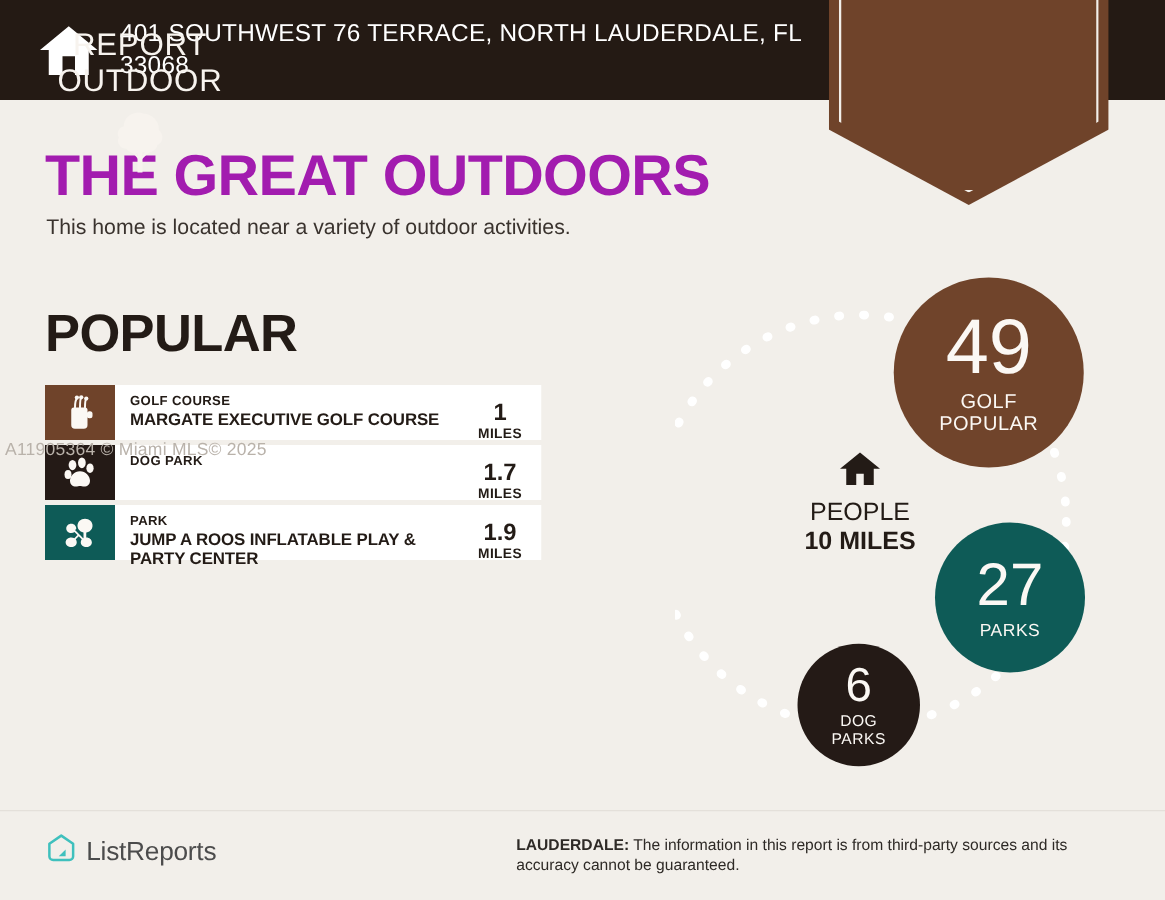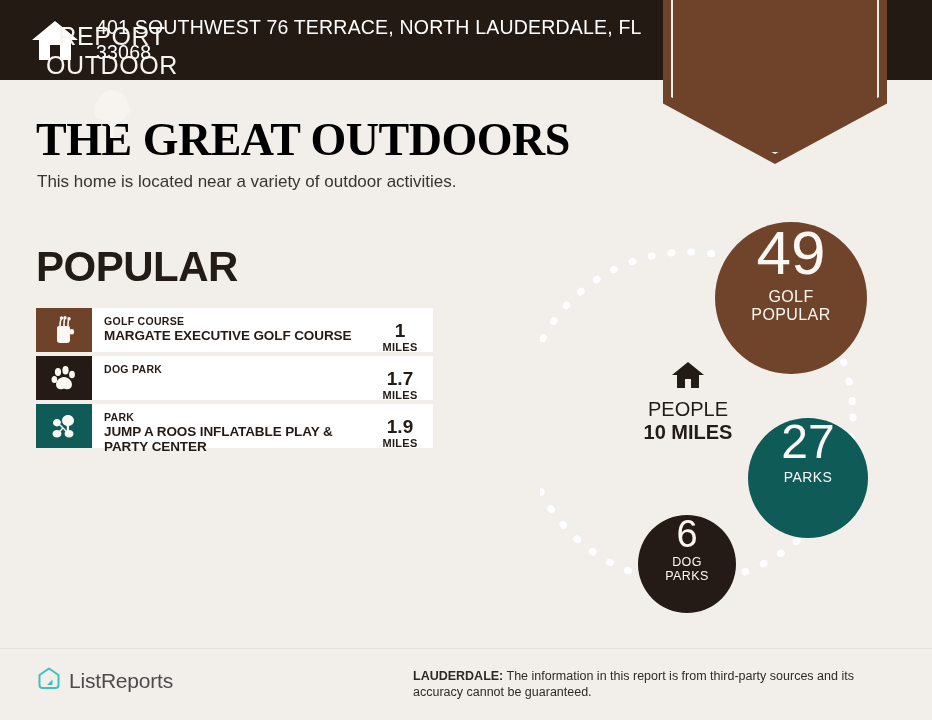--- a/index.html
+++ b/index.html
@@ -38,21 +38,21 @@
   }
   .badge-title {
     position: absolute; left: 0; top: 22px; width: 224px; text-align: center;
     color: #f7f3ee; font-size: 25px; line-height: 29px; letter-spacing: .6px;
   }
   .badge-tree { position: absolute; left: 92px; top: 88px; width: 40px; height: 52px; }
 
   
   .title {
     position: absolute; left: 36px; top: 113px;
-    font-size: 46px; font-weight: bold; color: #000000; letter-spacing: -.5px; font-family: Liberation Serif, serif;
+    font-size: 46px; font-weight: bold; color: #a21caf; letter-spacing: -.5px;
   }
   .subtitle {
     position: absolute; left: 37px; top: 172px;
     font-size: 17px; color: #3a332e;
   }
   .popular-head {
     position: absolute; left: 36px; top: 243px;
     font-size: 42px; font-weight: bold; color: #231b16; letter-spacing: -.5px;
   }
 
@@ -69,21 +69,21 @@
   .pname { font-size: 13.5px; font-weight: bold; color: #231b16; line-height: 15px; letter-spacing: -.1px; }
   .pdist { width: 66px; flex: 0 0 66px; text-align: center; padding-top: 12px; }
   .pnum { font-size: 19px; font-weight: bold; color: #231b16; line-height: 21px; }
   .pmi { font-size: 11px; font-weight: bold; color: #231b16; letter-spacing: .3px; }
 
   
   .cluster { position: absolute; left: 540px; top: 205px; width: 392px; height: 420px; }
   .dots { position: absolute; left: 0; top: 0; width: 392px; height: 420px; }
   .circle {
     position: absolute; border-radius: 50%; display: flex; flex-direction: column;
-    align-items: center; justify-content: flex-start; color: #fbf8f4; text-align: center;
+    align-items: center; justify-content: center; color: #fbf8f4; text-align: center;
   }
   .c-num { line-height: 1; font-weight: 400; }
   .c-lbl { font-weight: 400; letter-spacing: .4px; }
 
   .c-golf { left: 175px; top: 17px; width: 152px; height: 152px; background: #70442b; }
   .c-golf .c-num { font-size: 62px; margin-bottom: 4px; }
   .c-golf .c-lbl { font-size: 16px; line-height: 18px; }
 
   .c-parks { left: 208px; top: 213px; width: 120px; height: 120px; background: #0e5b57; }
   .c-parks .c-num { font-size: 48px; margin-bottom: 3px; }
@@ -204,20 +204,21 @@
         <div class="pname">JUMP A ROOS INFLATABLE PLAY &amp; PARTY CENTER</div>
       </div>
       <div class="pdist">
         <div class="pnum">1.9</div>
         <div class="pmi">MILES</div>
       </div>
     </div>
 
   </div>
 
+  <div class="watermark">A11905364 © Miami MLS© 2025</div>
 
   <div class="cluster">
     <svg class="dots" viewBox="0 0 392 420" xmlns="http://www.w3.org/2000/svg">
       <circle cx="148" cy="212" r="165" fill="none" stroke="#ffffff" stroke-width="7" stroke-linecap="round" stroke-dasharray="1 19"></circle>
     </svg>
 
     <div class="center-mark">
       <span>
         <svg viewBox="0 0 34 30" xmlns="http://www.w3.org/2000/svg">
           <path d="M17 2 L33 15 L28 15 L28 28 L20 28 L20 19 L14 19 L14 28 L6 28 L6 15 L1 15 Z" fill="#231b16"></path>

